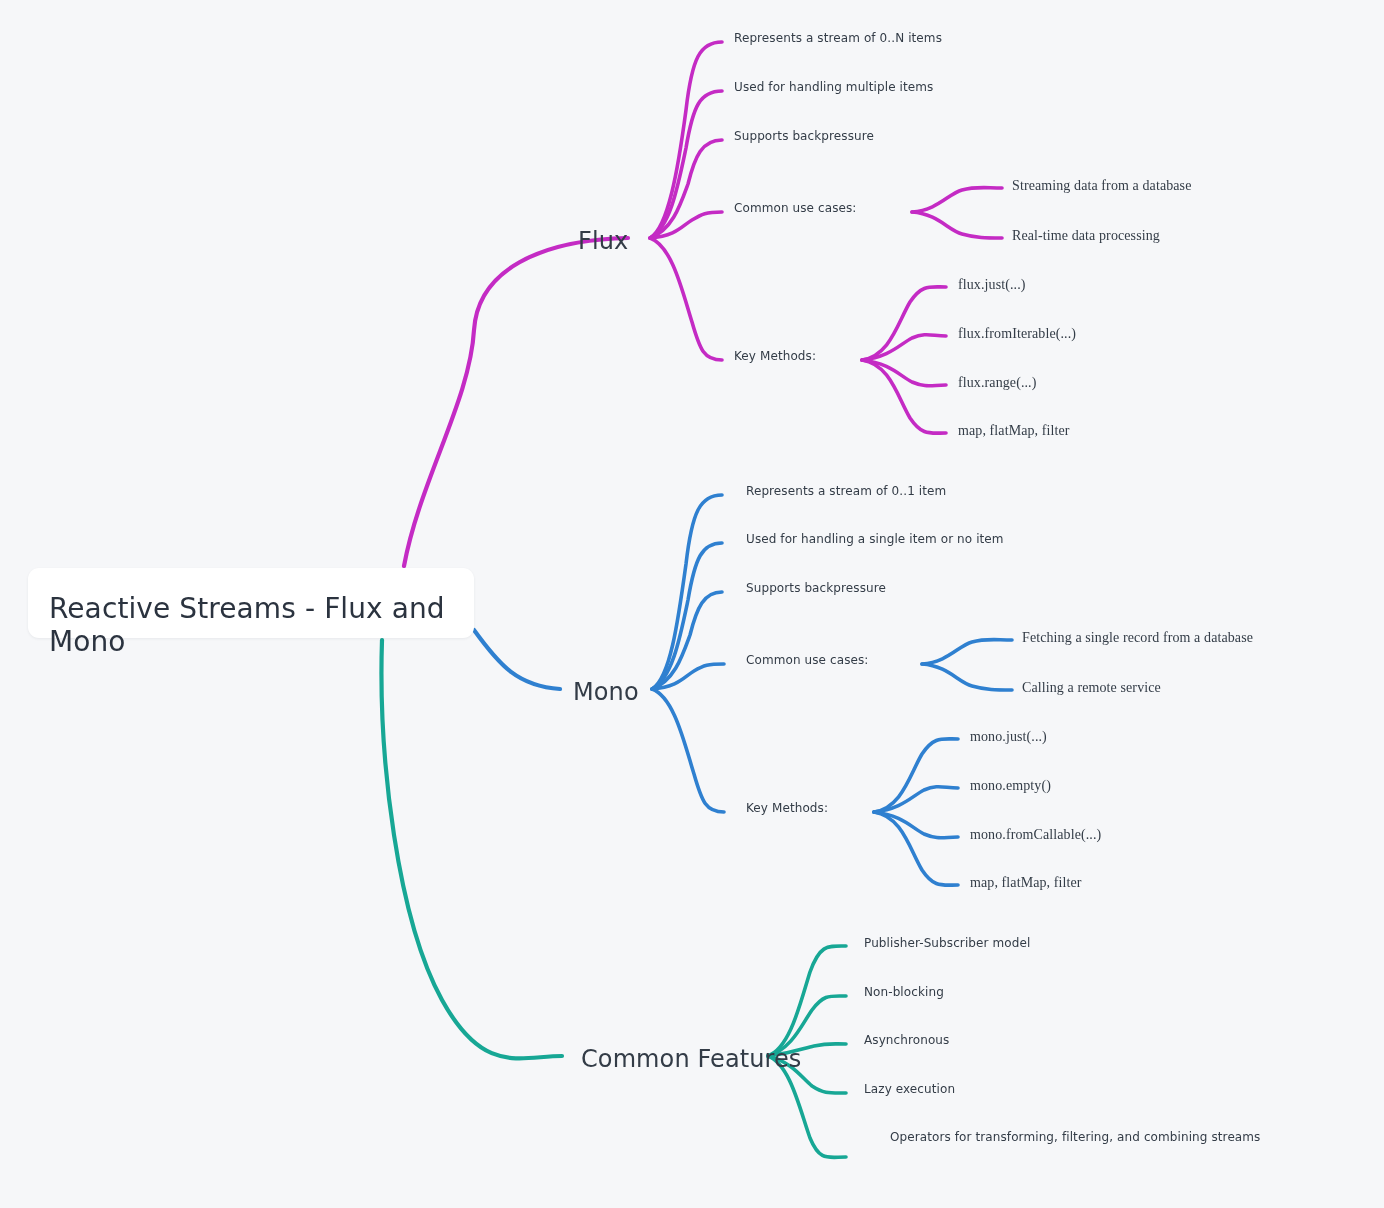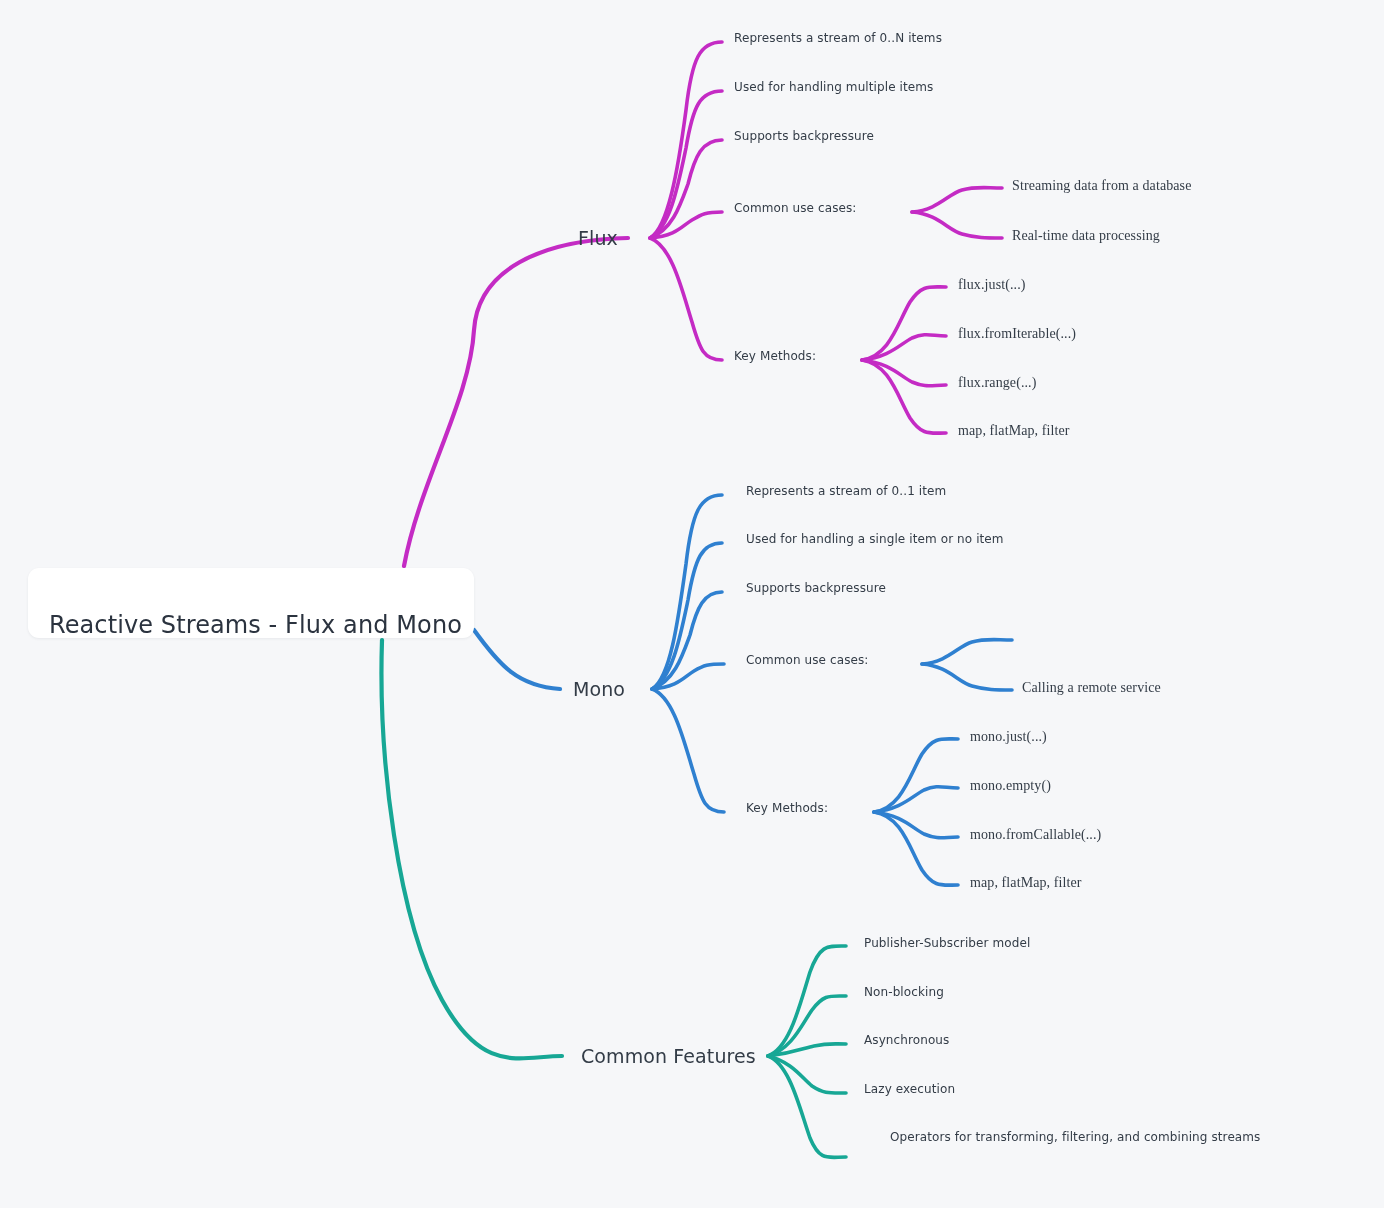--- a/index.html
+++ b/index.html
@@ -34,21 +34,21 @@
     stroke-linejoin: round;
   }
   .node-label {
     position: absolute;
     color: #333c47;
     white-space: nowrap;
     line-height: 1.28;
     letter-spacing: 0.1px;
   }
   .lvl1-label {
-    font-size: 19px;
+    font-size: 24px;
   }
   .lvl2-label {
     font-size: 12px;
   }
   .lvl3-label {
     font-size: 14px;
     font-family: Liberation Serif, serif;
   }
   .wrap-label {
     white-space: normal;
@@ -61,21 +61,21 @@
     width: 446px;
     height: 70px;
     background: #ffffff;
     border-radius: 11px;
     box-shadow: 0 1px 3px rgba(30,40,60,0.07);
     display: flex;
     align-items: center;
   }
   .root-node-text {
     padding-left: 21px;
-    font-size: 24px;
+    font-size: 28px;
     color: #2b333f;
     letter-spacing: 0.1px;
     margin-top: 44px;
   }
 </style>
 </head>
 <body>
 
 <div id="mindmap-root">
 
@@ -141,20 +141,21 @@
   <div class="node-label lvl3-label" style="left:958px; top:422px;">map, flatMap, filter</div>
 
   <div class="node-label lvl1-label" style="left:573px; top:677px;text-align:center;">Mono</div>
 
   <div class="node-label lvl2-label" style="left:746px; top:484px;">Represents a stream of 0..1 item</div>
   <div class="node-label lvl2-label" style="left:746px; top:532px;">Used for handling a single item or no item</div>
   <div class="node-label lvl2-label" style="left:746px; top:581px;">Supports backpressure</div>
   <div class="node-label lvl2-label" style="left:746px; top:653px;">Common use cases:</div>
   <div class="node-label lvl2-label" style="left:746px; top:801px;">Key Methods:</div>
 
+  <div class="node-label lvl3-label" style="left:1022px; top:629px;">Fetching a single record from a database</div>
   <div class="node-label lvl3-label" style="left:1022px; top:679px;">Calling a remote service</div>
 
   <div class="node-label lvl3-label" style="left:970px; top:728px;">mono.just(...)</div>
   <div class="node-label lvl3-label" style="left:970px; top:777px;">mono.empty()</div>
   <div class="node-label lvl3-label" style="left:970px; top:826px;">mono.fromCallable(...)</div>
   <div class="node-label lvl3-label" style="left:970px; top:874px;">map, flatMap, filter</div>
 
   <div class="node-label lvl1-label" style="left:581px; top:1044px;">Common Features</div>
 
   <div class="node-label lvl2-label" style="left:864px; top:936px;">Publisher-Subscriber model</div>

